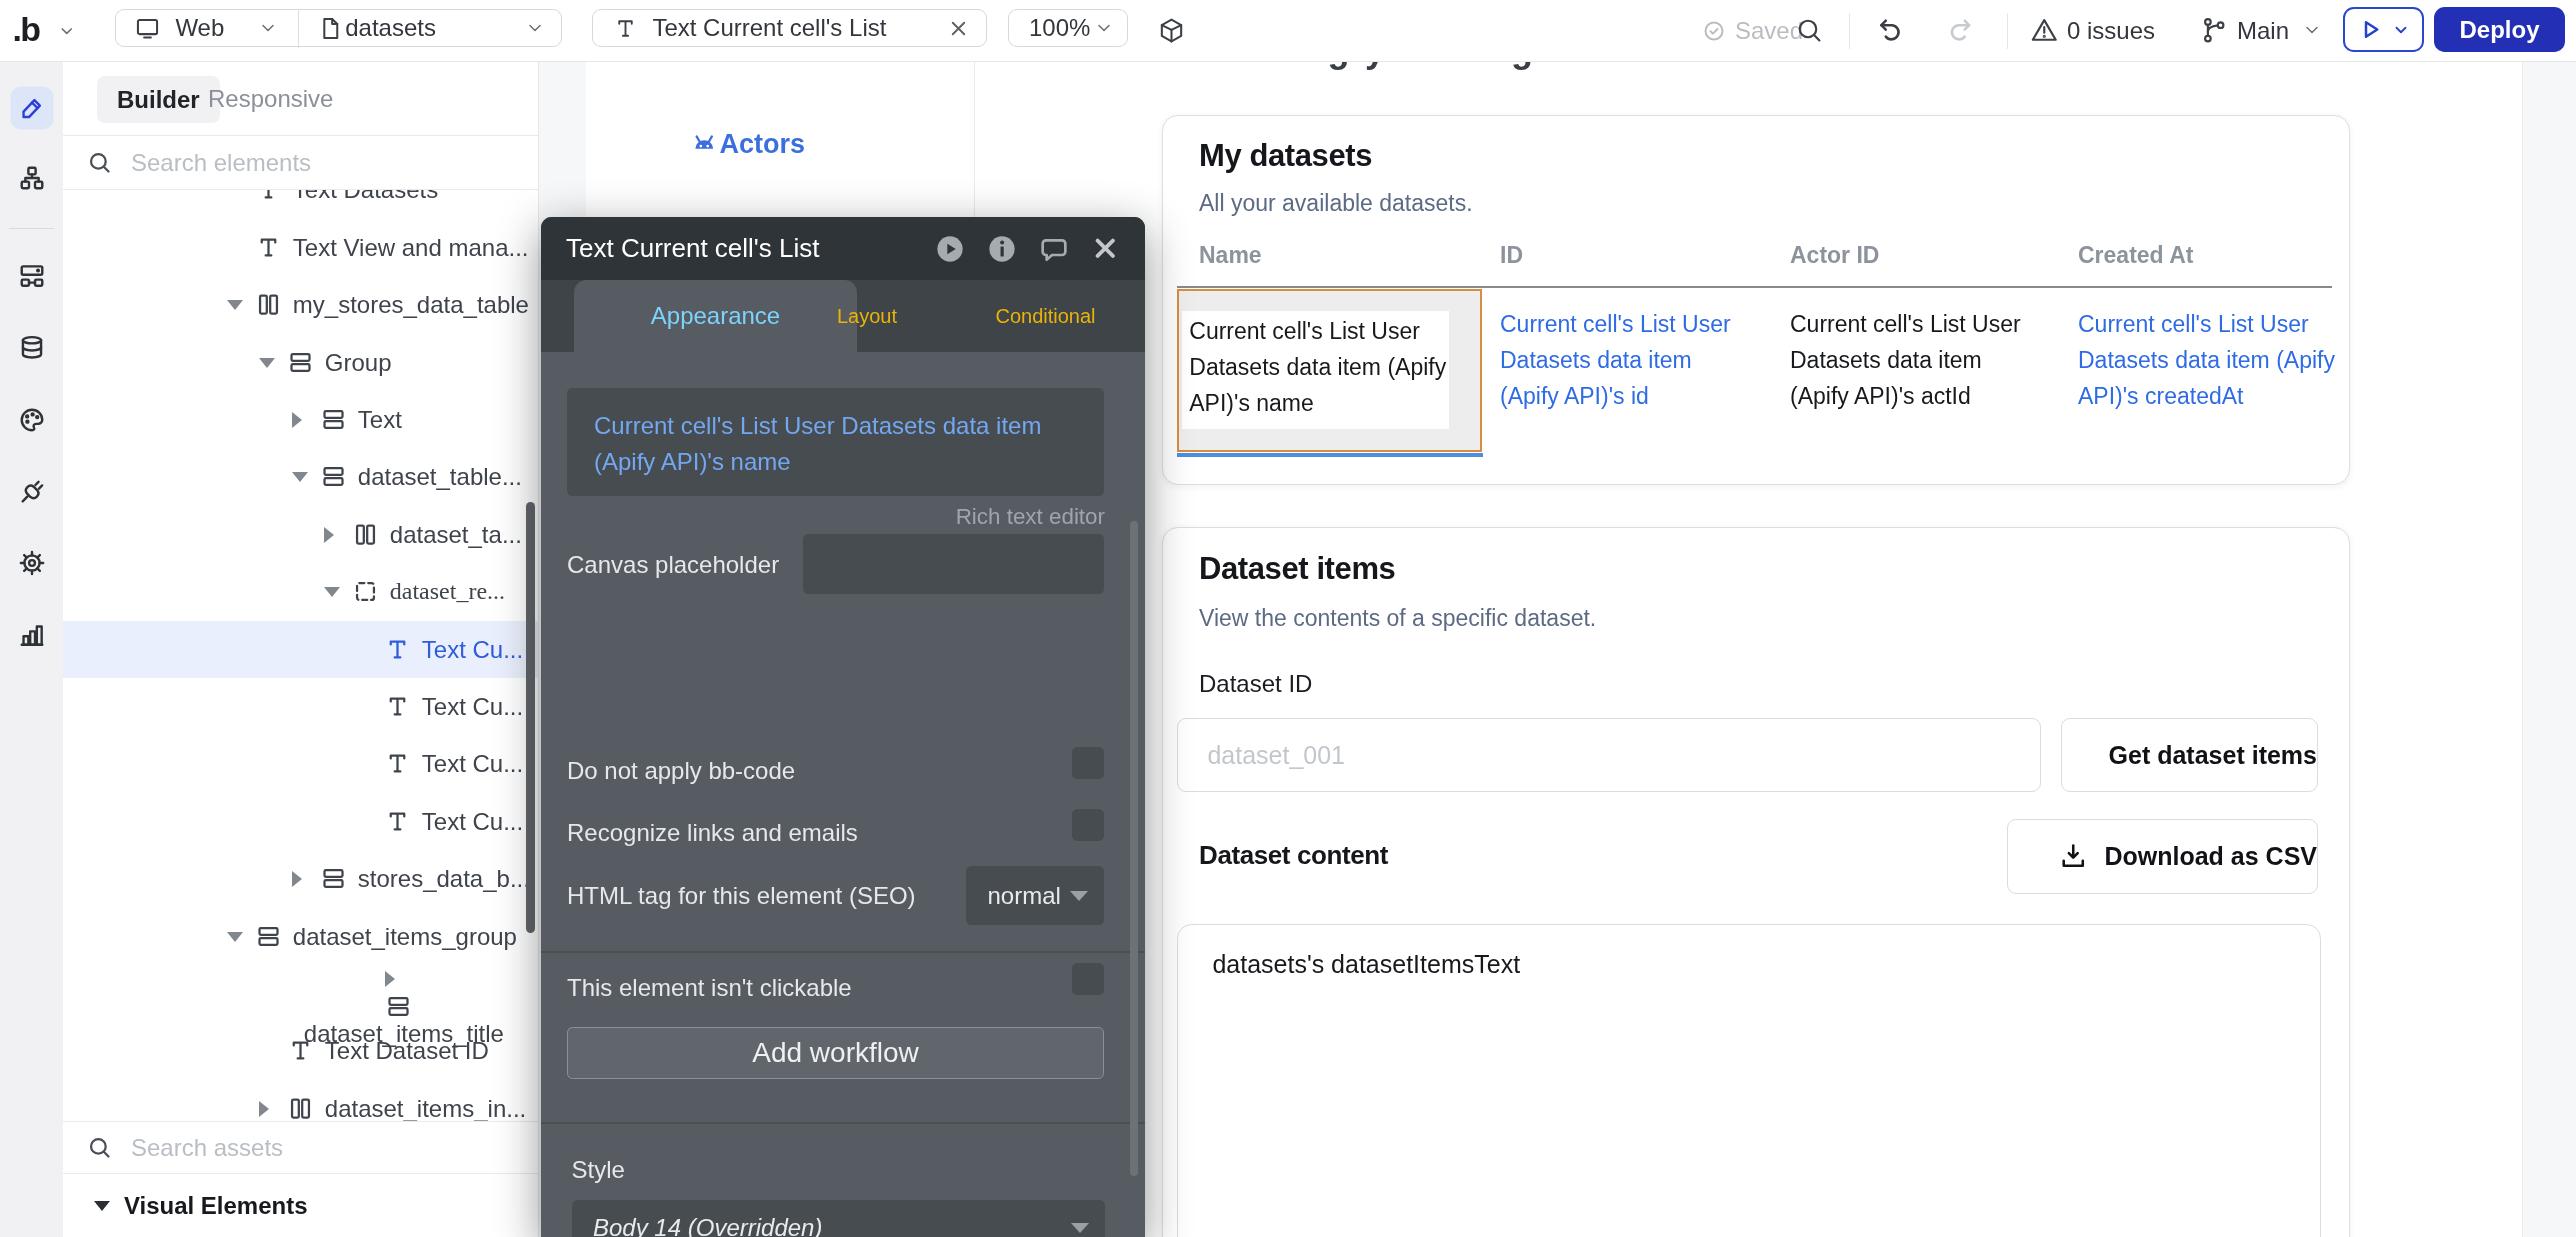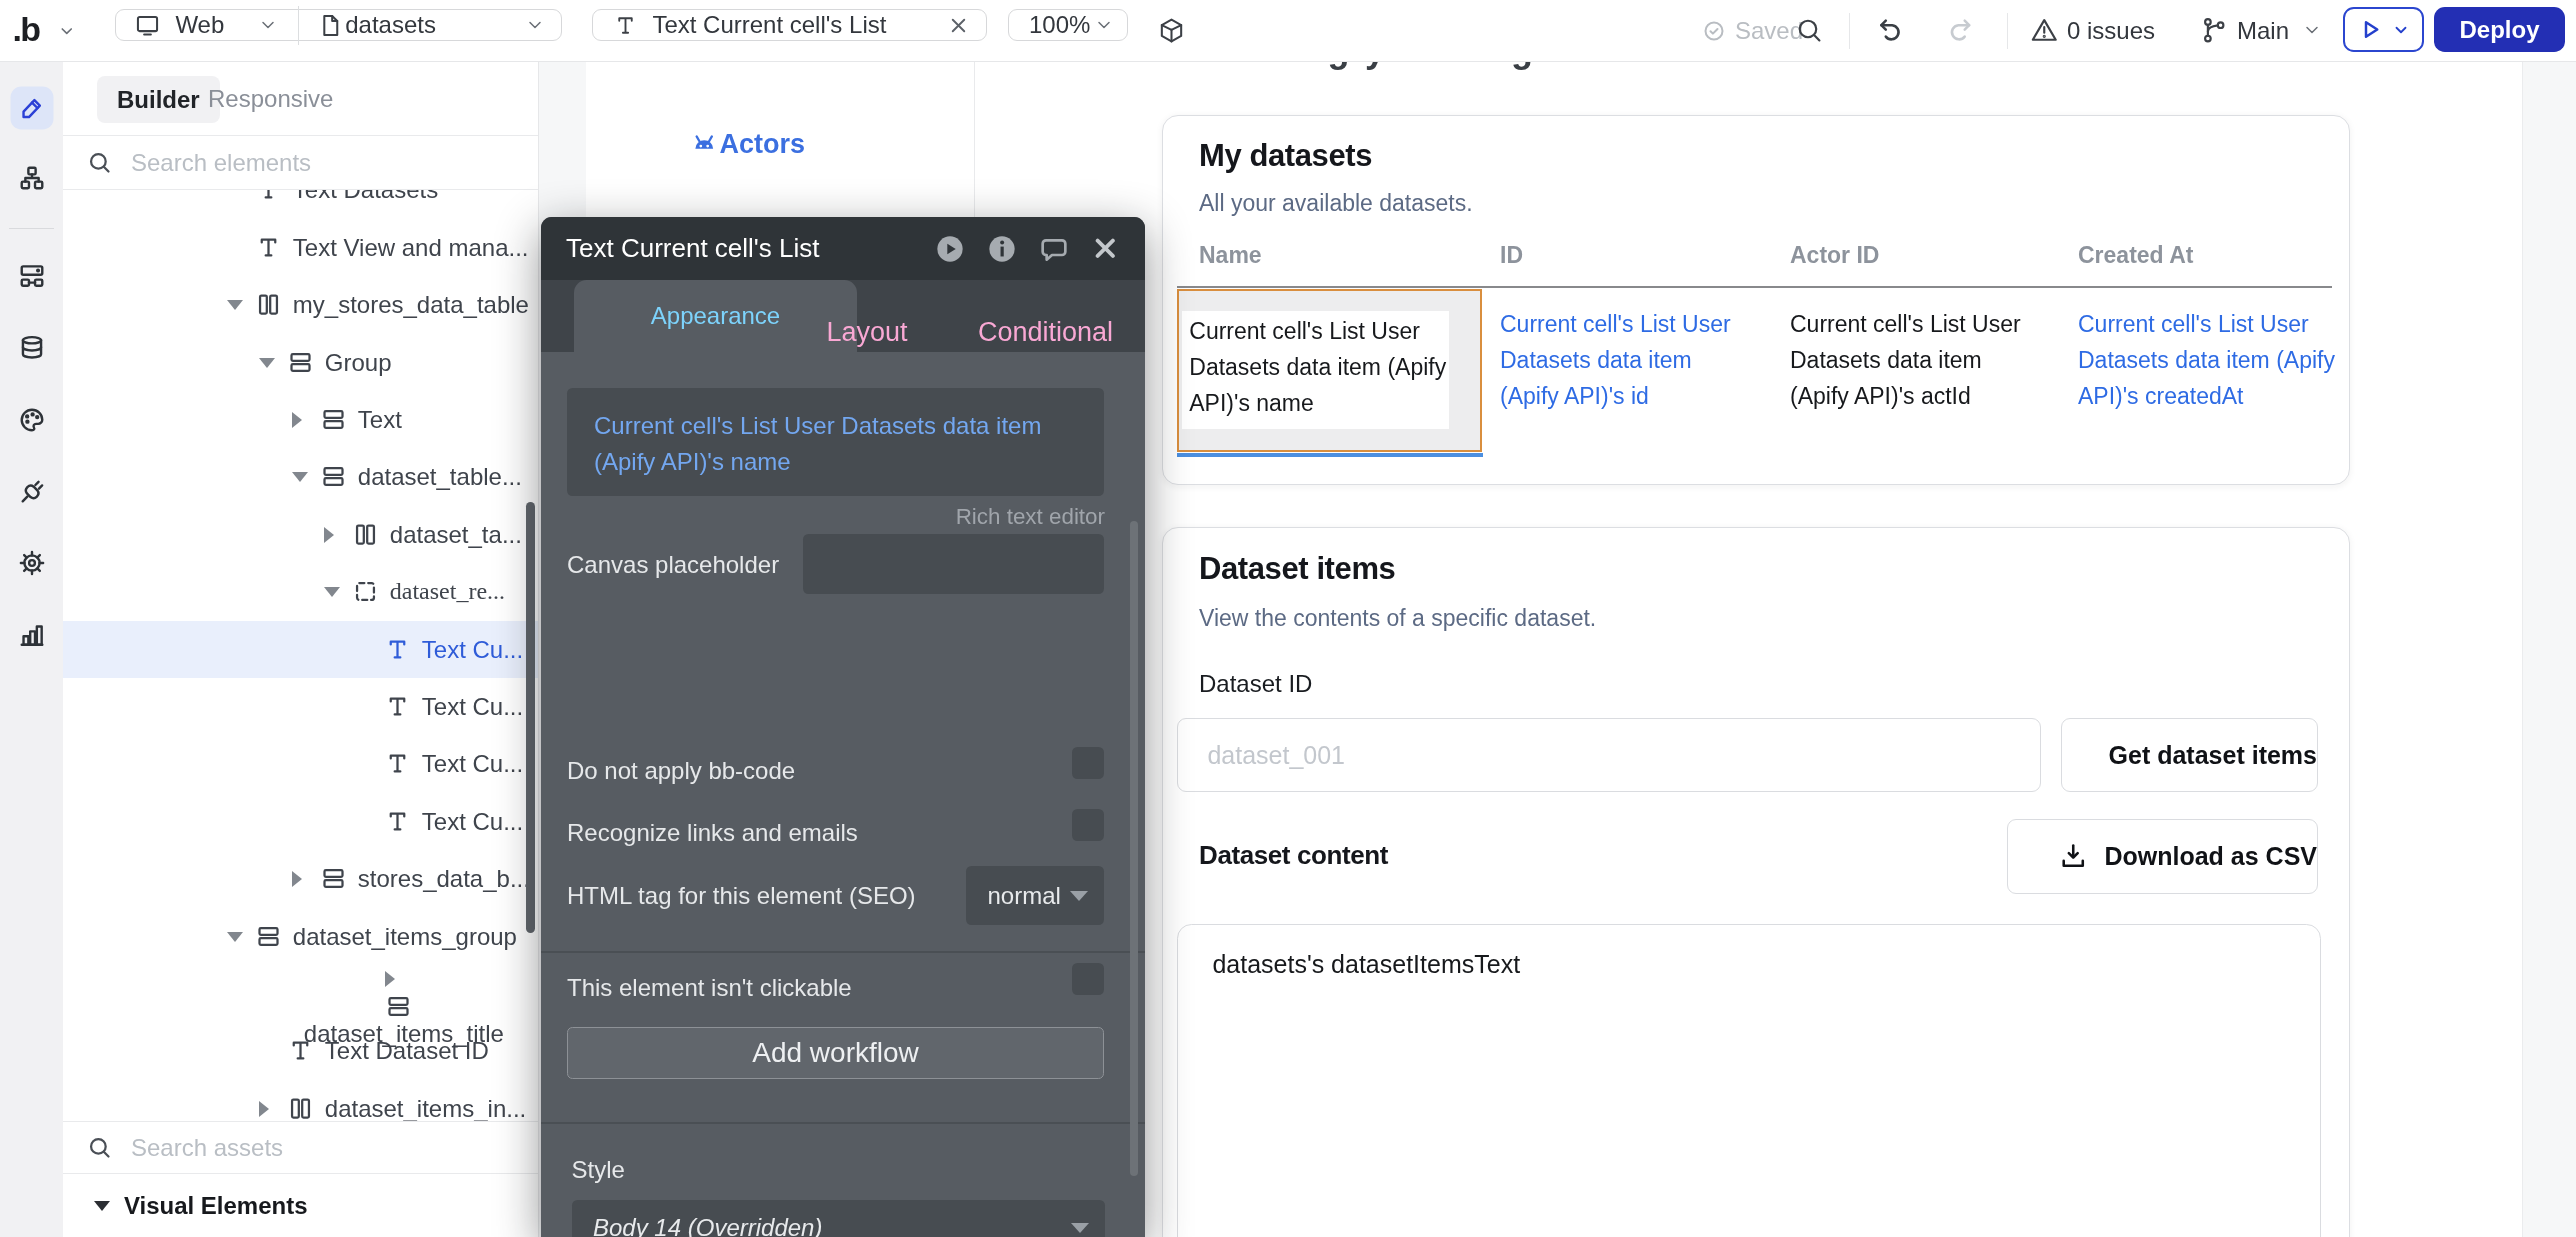--- a/index.html
+++ b/index.html
@@ -5,21 +5,21 @@
   html,body{margin:0;padding:0;background:#ffffff}
   #app{position:relative;width:2576px;height:1238px;overflow:hidden;
        font-family:"Liberation Sans",sans-serif;color:#33373d;background:#fff}
   .abs{position:absolute}
   svg{display:block}
   .ic{stroke:#3c4046;fill:none;stroke-width:1.8;stroke-linecap:round;stroke-linejoin:round}
 
   
   .toolbar{position:absolute;left:0;top:0;right:0;height:61px;background:#fff;
            border-bottom:0.9px solid #e6e7e9;z-index:70}
-  .ctl{position:absolute;top:9px;height:32px;border:0.9px solid #d7d8da;border-radius:9px;
+  .ctl{position:absolute;top:9px;height:38px;border:0.9px solid #d7d8da;border-radius:9px;
        display:flex;align-items:center;background:#fff;box-sizing:border-box}
   .tlabel{font-size:24px;color:#33373d}
   .muted{color:#b9bdc2}
   .vdiv{position:absolute;top:12.6px;width:0.9px;height:36px;background:#e6e7e9}
   .logo{position:absolute;left:12.6px;top:10px;font-size:34px;font-weight:800;color:#1d1f23;letter-spacing:-1.8px}
   .seg-div{width:0.9px;height:39px;background:#dcdee0}
   .btn-preview{position:absolute;left:2343px;top:7.2px;width:81px;height:45px;border:2.7px solid #2b46cf;
                border-radius:10.8px;background:#fff;display:flex;align-items:center;justify-content:center;gap:7.2px;box-sizing:border-box}
   .btn-deploy{position:absolute;left:2434px;top:7.2px;width:131px;height:45px;background:#232fb4;border-radius:10.8px;
               display:flex;align-items:center;justify-content:center;color:#fff;font-size:24px;font-weight:700}
@@ -100,21 +100,21 @@
   .insp{position:absolute;left:541px;top:217px;width:604px;height:1021px;z-index:60;
         border-radius:10.8px 10.8px 0 0;box-shadow:0 12.6px 45px rgba(15,17,20,.45);background:#575c62}
   .insp-h{position:absolute;left:0;top:0;right:0;height:63px;background:#2f3438;border-radius:10.8px 10.8px 0 0;
           display:flex;align-items:center;padding:0 25px;box-sizing:border-box}
   .insp-h .t{flex:1;color:#fff;font-size:26px}
   .insp-h .hic{margin-left:20px}
   .insp-tabs{position:absolute;left:0;top:63px;right:0;height:72px;background:#3f4449}
   .itab-active{position:absolute;left:33px;top:0;width:283px;height:72px;background:#575c62;
                border-radius:12.6px 12.6px 0 0;display:flex;align-items:center;justify-content:center;
                color:#7dd3fc;font-size:24px}
-  .itab{position:absolute;top:16px;height:72px;display:flex;align-items:center;color:#f9a8d4;font-size:27px}
+  .itab{position:absolute;top:0;height:72px;display:flex;align-items:center;color:#eab308;font-size:20px}
   .ibody{position:absolute;left:0;top:135px;right:0;bottom:0}
   .ibox{position:absolute;background:#474c51;border-radius:5.4px}
   .ival{padding:20px 27px;font-size:24px;line-height:36px;color:#73a7f0}
   .ilab{position:absolute;font-size:24px;color:#e6e8ea}
   .imut{position:absolute;font-size:22.4px;color:#a0a5ab}
   .ichk{position:absolute;width:32px;height:32px;background:#474c51;border-radius:5.4px}
   .idd{position:absolute;background:#474c51;border-radius:5.4px;display:flex;align-items:center;box-sizing:border-box}
   .idd .v{font-size:24px;color:#e8eaec;padding-left:21.5px;flex:1}
   .idd .tri{width:0;height:0;border-left:9px solid transparent;border-right:9px solid transparent;
             border-top:10.8px solid #9aa0a6;margin-right:16px}

